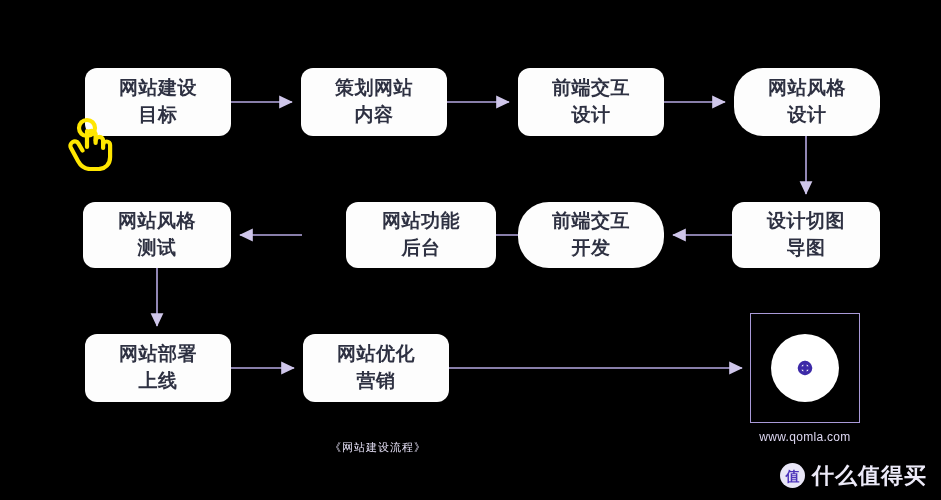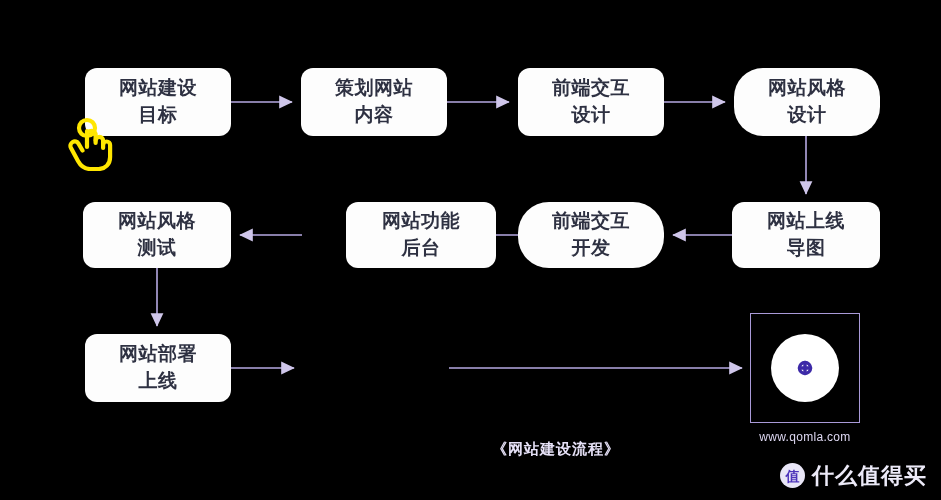--- a/index.html
+++ b/index.html
@@ -76,24 +76,24 @@
     text-align: center;
     color: #ded8f2;
     font-size: 12px;
     letter-spacing: 0.3px;
   }
   #caption {
     position: absolute;
     left: 330px;
     top: 440px;
     width: 290px;
-    text-align: right;
+    text-align: left;
     color: #e6e1f7;
-    font-size: 15px;
-    font-weight: 700;
+    font-size: 11px;
+    font-weight: 400;
     letter-spacing: 1px;
   }
   #watermark {
     position: absolute;
     right: 14px;
     bottom: 12px;
     display: flex;
     align-items: center;
     gap: 7px;
   }
@@ -186,29 +186,33 @@
     <span>网站功能</span>
     <span class="l2">后台</span>
   </div>
 
   <div class="node" style="left:518px;top:202px;width:146px;height:66px;border-radius:31px;">
     <span>前端交互</span>
     <span class="l2">开发</span>
   </div>
 
   <div class="node" style="left:732px;top:202px;width:148px;height:66px;">
-    <span>网站上线</span>
+    <span>设计切图</span>
     <span class="l2">导图</span>
   </div>
 
   <div class="node" style="left:85px;top:334px;width:146px;height:68px;">
     <span>网站部署</span>
     <span class="l2">上线</span>
   </div>
 
+  <div class="node" style="left:303px;top:334px;width:146px;height:68px;">
+    <span>网站优化</span>
+    <span class="l2">营销</span>
+  </div>
 
   <div id="logo-frame">
     <div id="logo-disc">
       <svg width="46" height="46" viewBox="0 0 100 100" xmlns="http://www.w3.org/2000/svg">
         <g fill="none" stroke="#3d2aa8" stroke-width="7.5" stroke-linecap="round">
           <path d="M50 38 A12 12 0 1 1 38 50 A12 12 0 1 1 50 62 A12 12 0 1 1 62 50 A12 12 0 1 1 50 38 Z"></path>
           <path d="M50 38 L50 62"></path>
           <path d="M38 50 L62 50"></path>
         </g>
       </svg>

